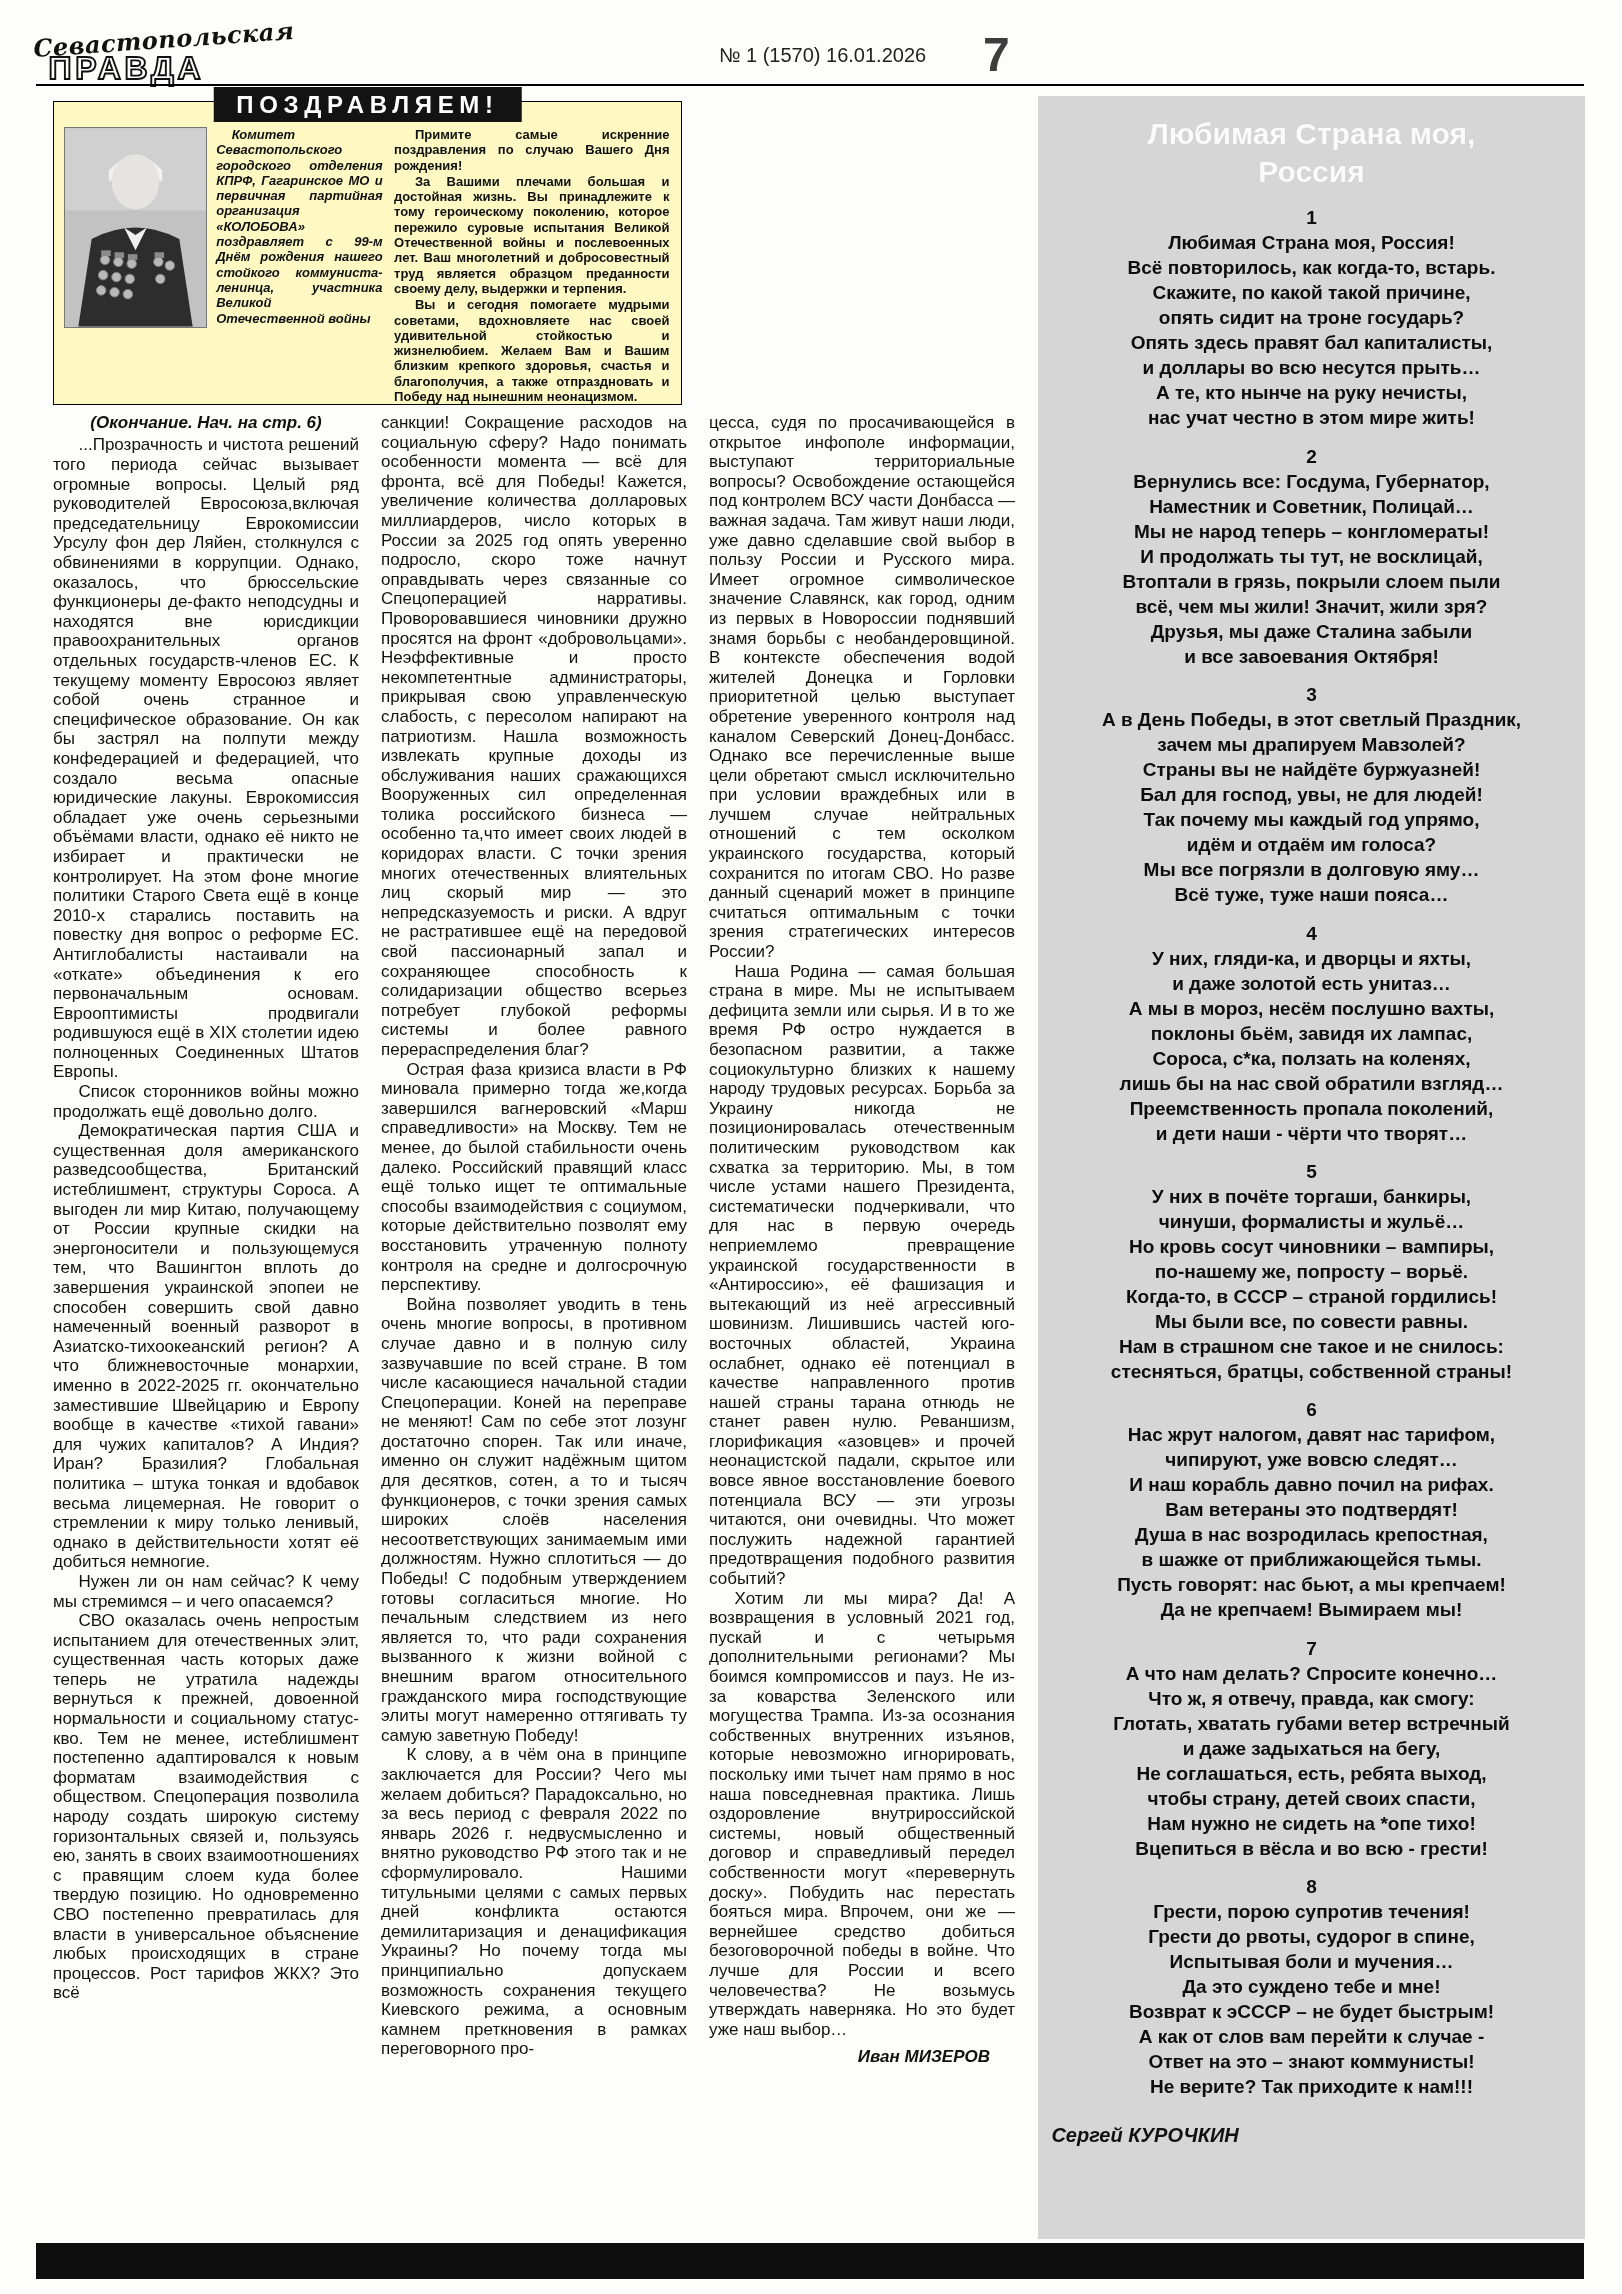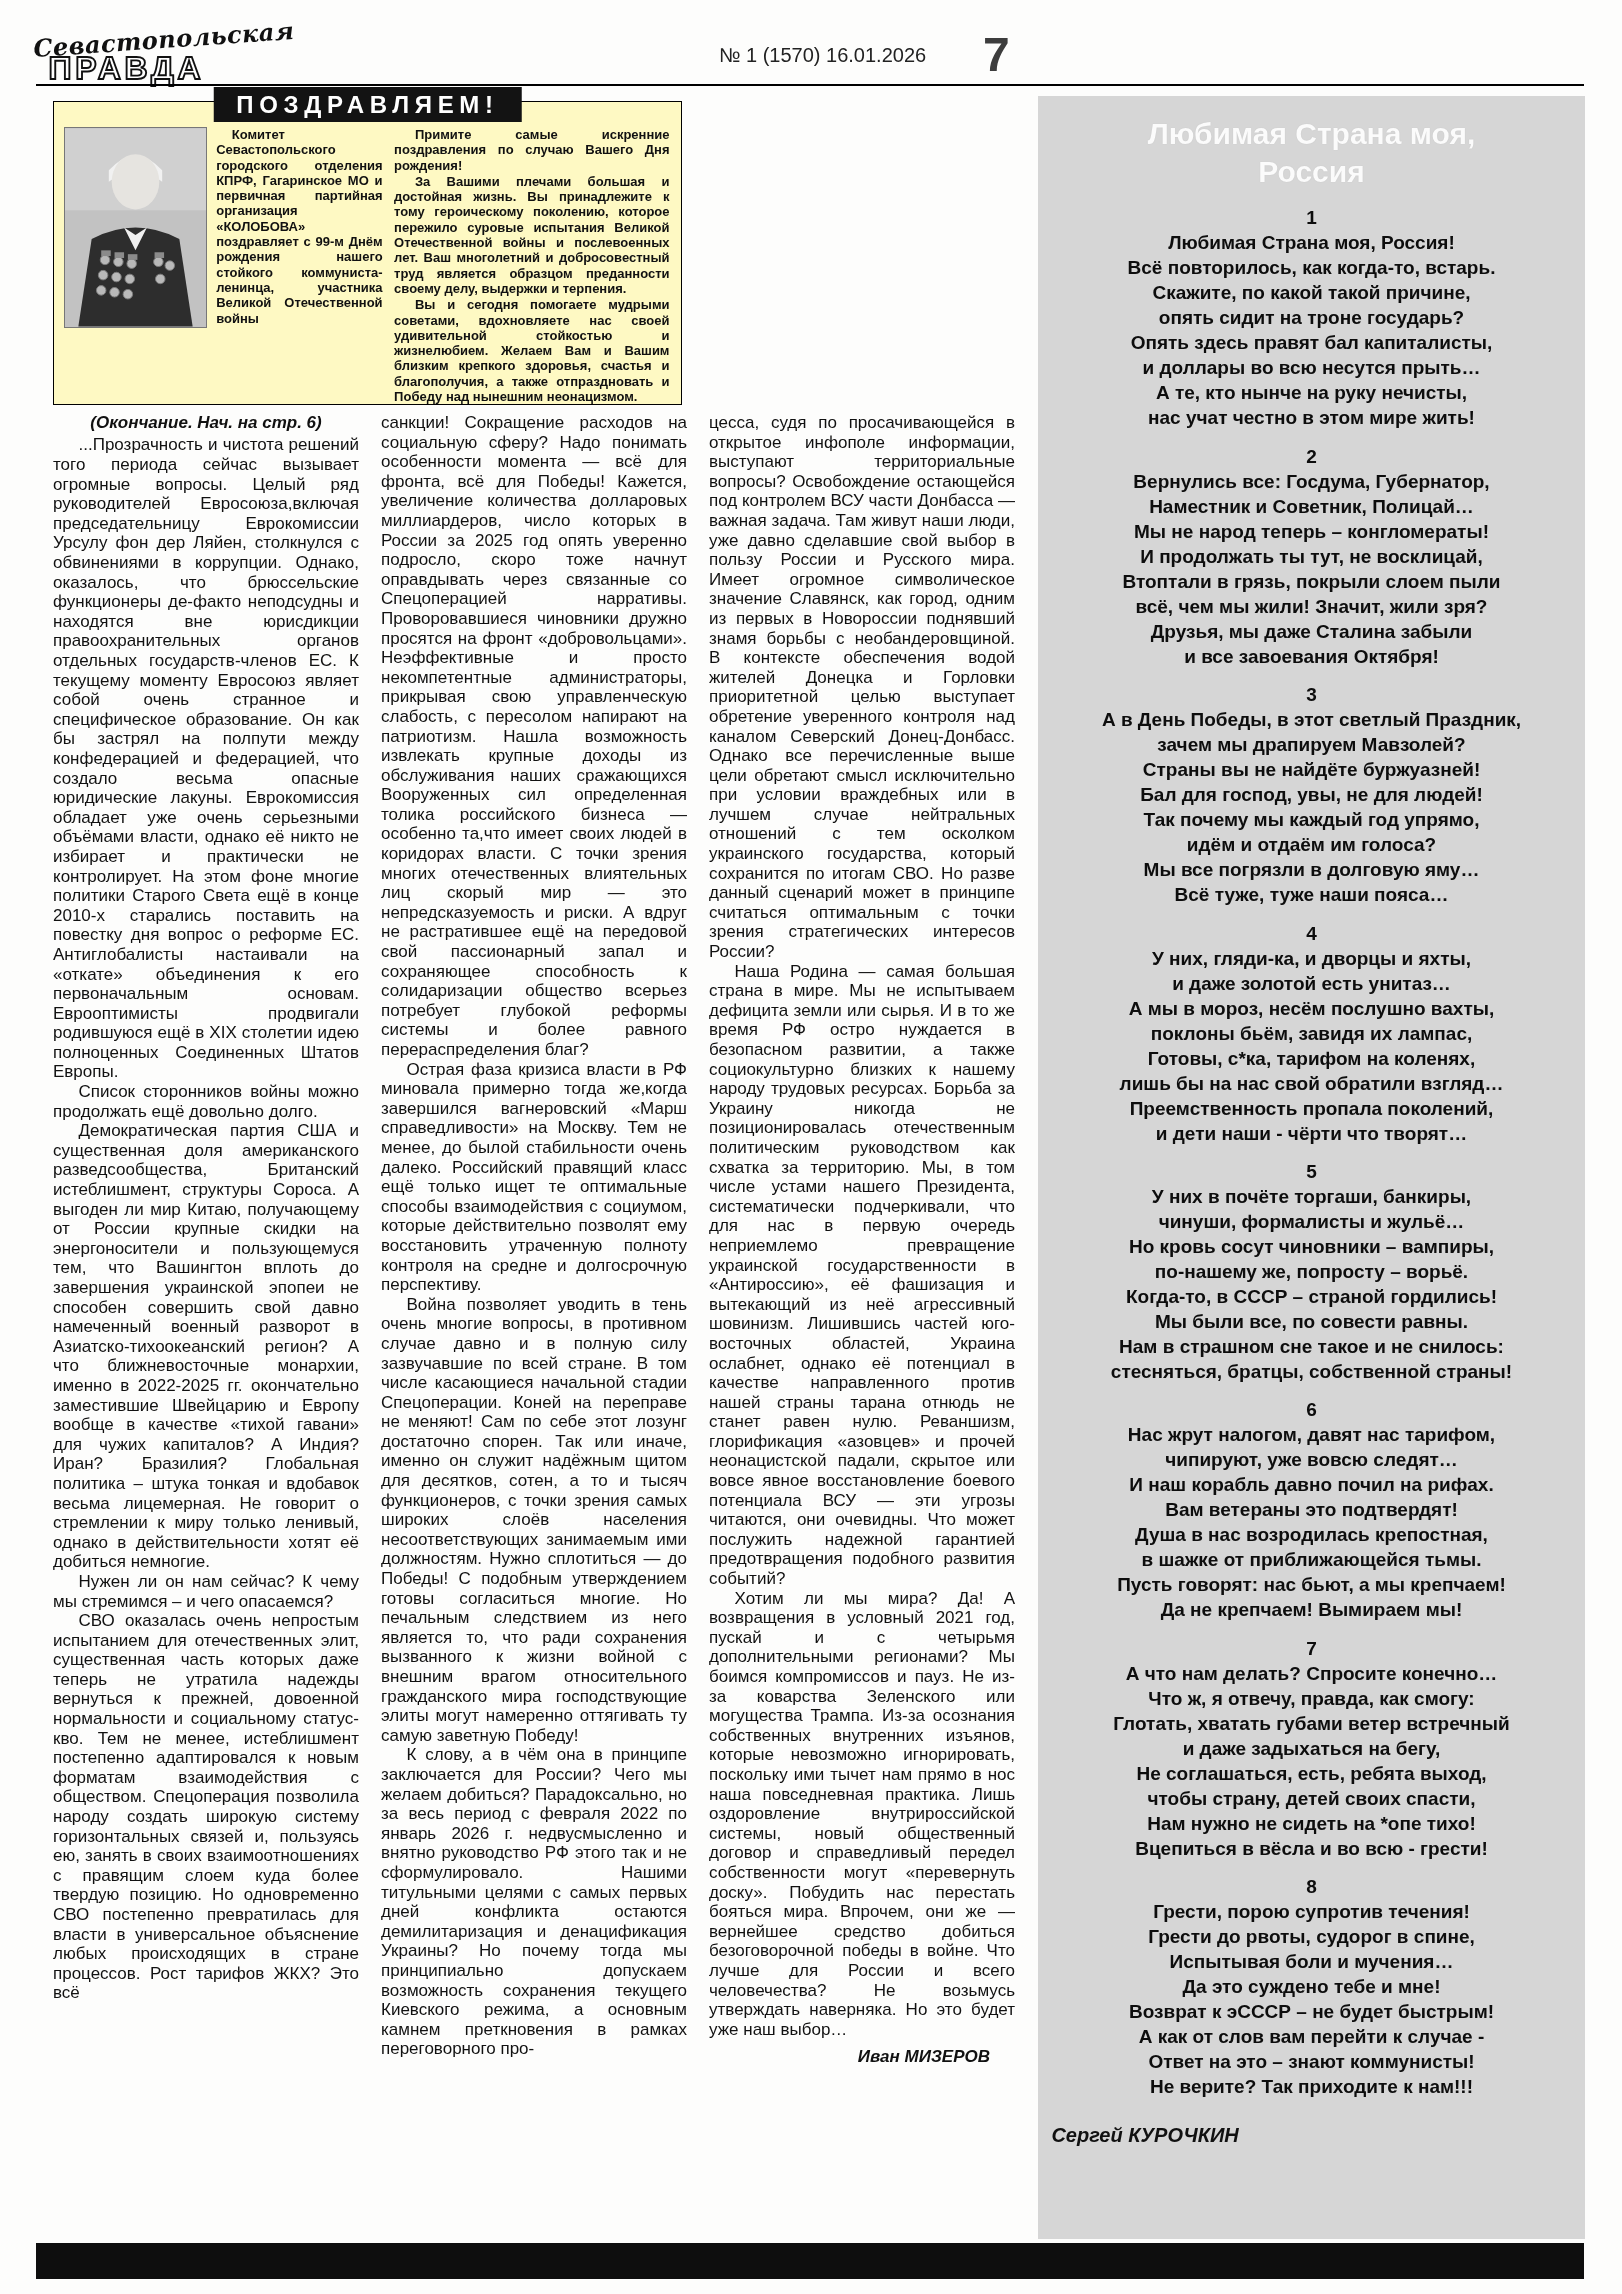--- a/index.html
+++ b/index.html
@@ -45,21 +45,21 @@
     position: absolute; top: -15.3px; left: 50%; transform: translateX(-50%);
     background: #131313; color: #fff;
     font-weight: bold; font-size: 24px; letter-spacing: 5.7px;
     padding: 3.8px 23px; white-space: nowrap;
   }
   .congrats-body { display: flex; gap: 11.5px; padding: 25px 11.5px 7.6px 9.6px; height: 100%; overflow: hidden; }
   .congrats-left { width: 319px; flex: 0 0 auto; }
   .photo-row { display: flex; gap: 9.6px; }
   .photo { width: 143px; height: 201px; flex: 0 0 auto; border: 1px solid #777; background: #c6c6c6; }
   .committee {
-    flex: 1; font-weight: bold;
+    flex: 1; font-style: italic; font-weight: bold;
     font-size: 13px; line-height: 15.3px; text-align: justify; text-indent: 1.2em;
   }
   .congrats-name { text-align: center; margin-top: 7.6px; }
   .name1 { font-size: 39px; font-weight: bold; line-height: 1.02; }
   .name2 { font-size: 25px; font-weight: bold; line-height: 1.15; }
   .congrats-right {
     flex: 1; font-weight: bold;
     font-size: 13px; line-height: 15.3px; text-align: justify;
   }
   .congrats-right p { margin: 0 0 1px 0; text-indent: 1.6em; }
@@ -239,21 +239,21 @@
           </div>
         </div>
 
         <div class="stanza">
           <div class="stanza-num">4</div>
           <div>
             <div class="poem-line">У них, гляди-ка, и дворцы и яхты,</div>
             <div class="poem-line">и даже золотой есть унитаз…</div>
             <div class="poem-line">А мы в мороз, несём послушно вахты,</div>
             <div class="poem-line">поклоны бьём, завидя их лампас,</div>
-            <div class="poem-line">Готовы, с*ка, тарифом на коленях,</div>
+            <div class="poem-line">Сороса, с*ка, ползать на коленях,</div>
             <div class="poem-line">лишь бы на нас свой обратили взгляд…</div>
             <div class="poem-line">Преемственность пропала поколений,</div>
             <div class="poem-line">и дети наши - чёрти что творят…</div>
           </div>
         </div>
 
         <div class="stanza">
           <div class="stanza-num">5</div>
           <div>
             <div class="poem-line">У них в почёте торгаши, банкиры,</div>

